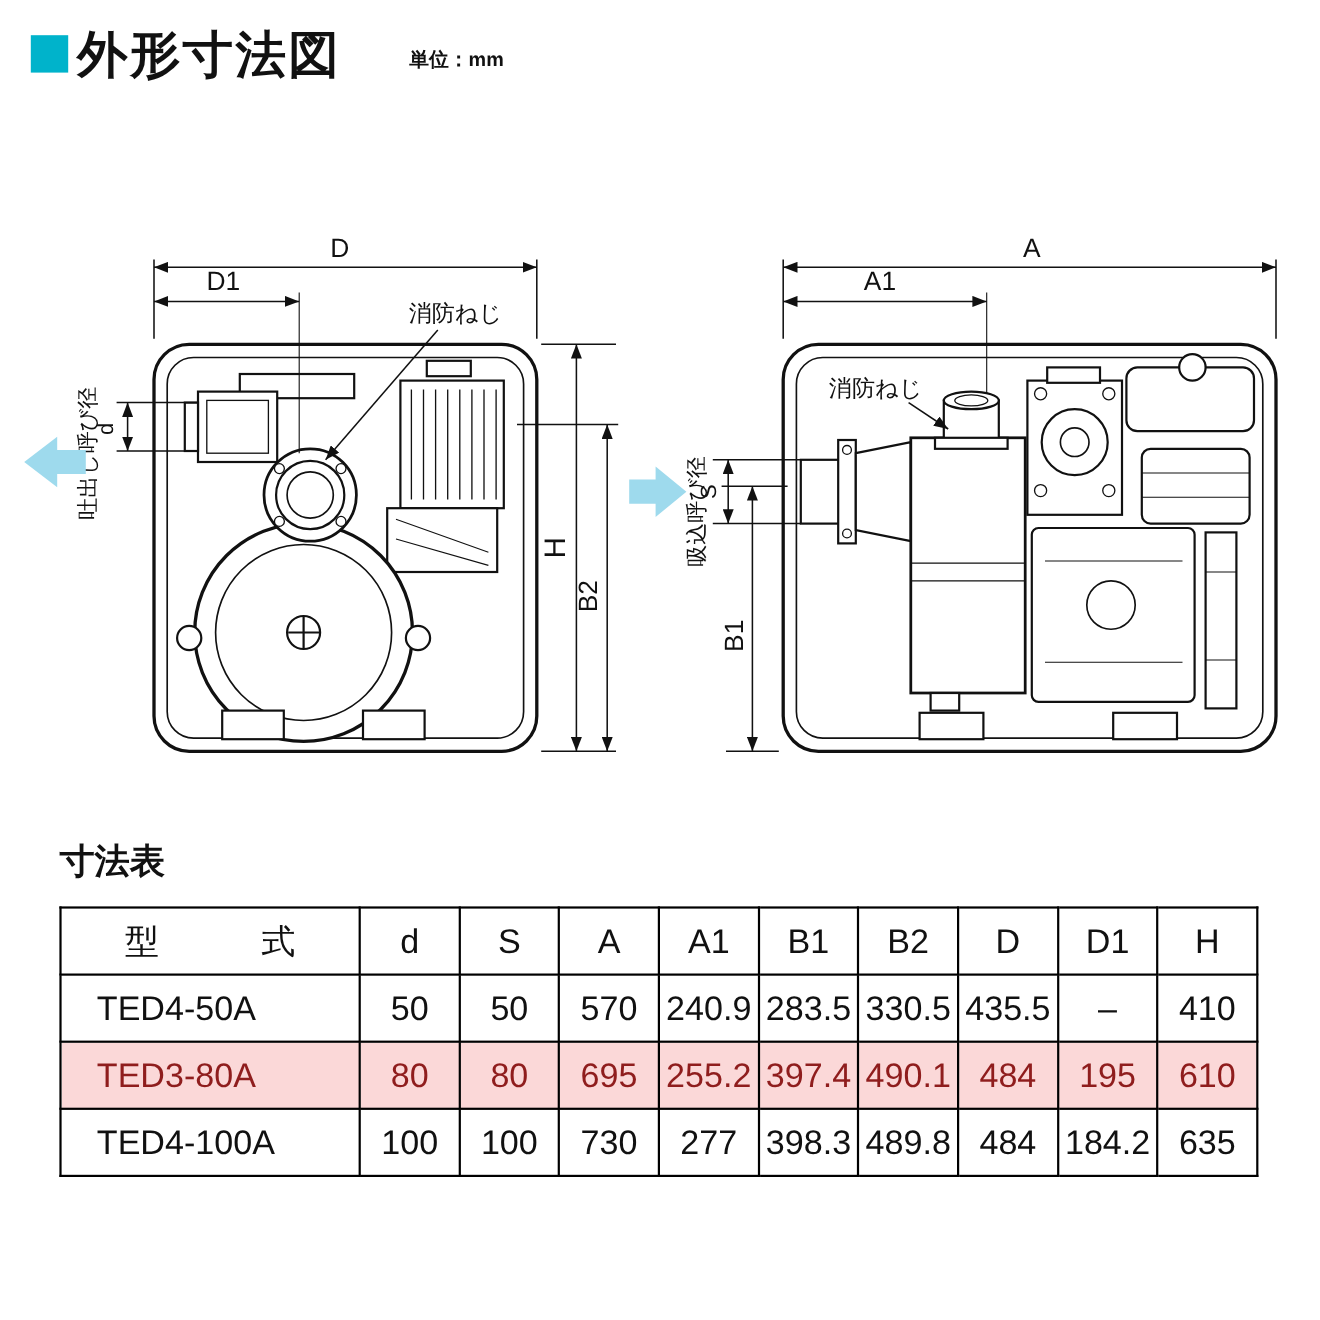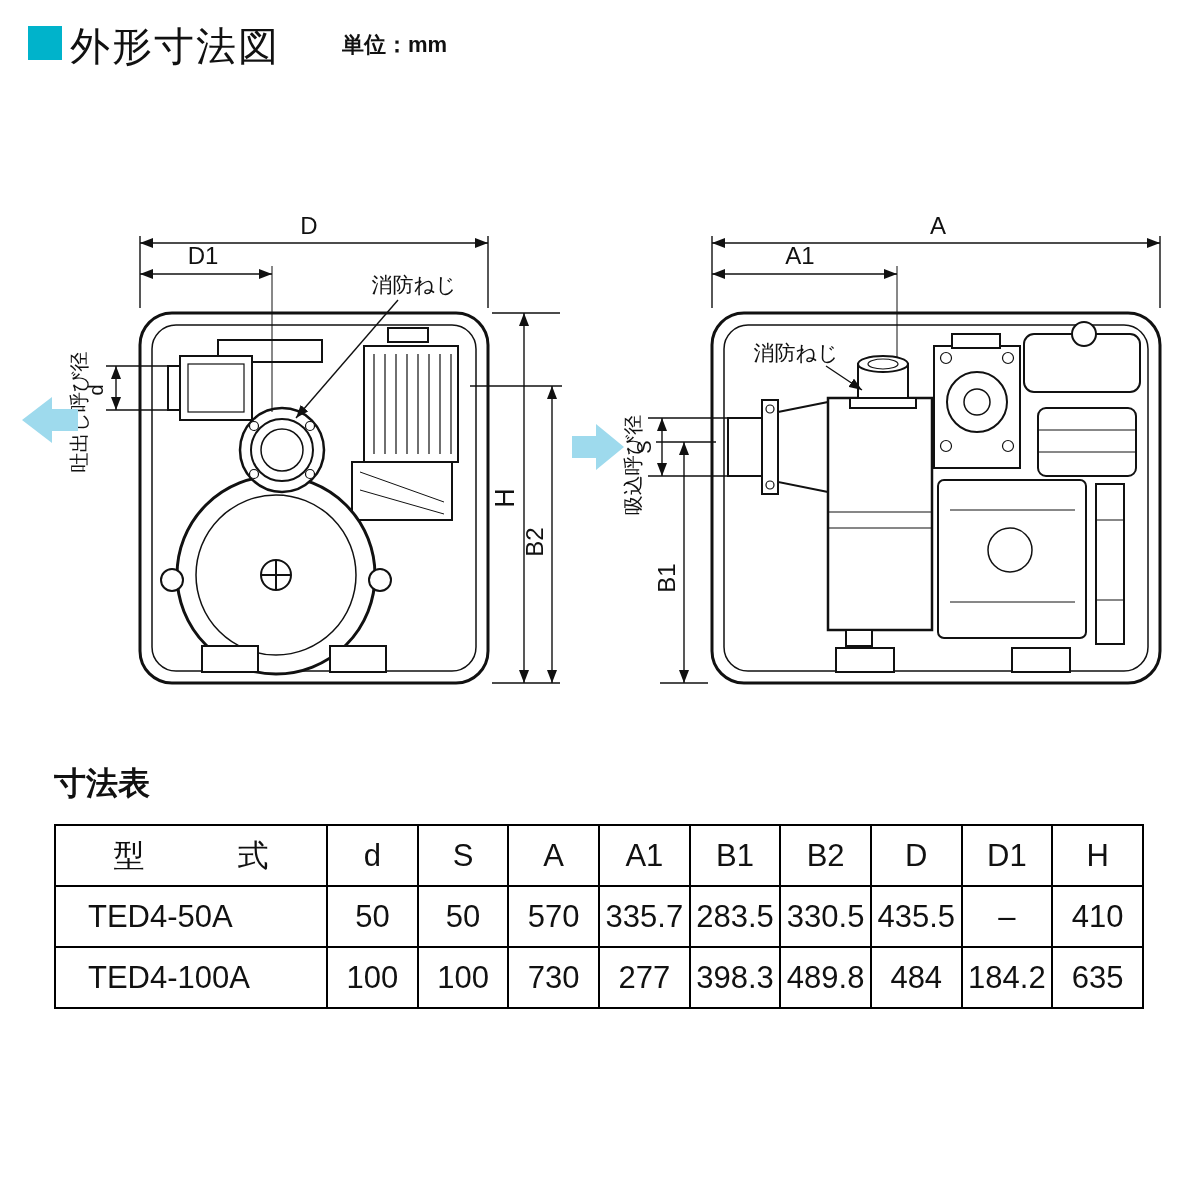--- a/index.html
+++ b/index.html
@@ -3,22 +3,22 @@
 <meta charset="utf-8">
 <style>
   html,body{margin:0;padding:0;}
   body{
     width:1200px;height:1200px;position:relative;background:#fff;
     font-family:"Liberation Sans", sans-serif;color:#111;overflow:hidden;
   }
   
   .header{position:absolute;top:26px;left:28px;display:flex;align-items:flex-end;}
   .accent{width:34px;height:34px;background:#00b3cb;margin-right:8px;margin-bottom:6px;}
-  .page-title{font-size:40px;font-weight:normal;margin:0;line-height:1.0;letter-spacing:2px;}
-  .unit{font-size:22px;font-weight:bold;margin-left:62px;margin-bottom:6px;}
+  .page-title{font-size:46px;font-weight:bold;margin:0;line-height:1.0;letter-spacing:2px;}
+  .unit{font-size:18px;font-weight:bold;margin-left:62px;margin-bottom:6px;}
   
   .diagram{position:absolute;top:150px;left:0;}
   svg text{font-family:"Liberation Sans", sans-serif;fill:#111;stroke:none;}
   .dim-label{font-size:24px;}
   .dim-label-lg{font-size:27px;}
   .callout{font-size:21px;}
   .vlabel{font-size:20px;}
   .dim-small{font-size:20px;}
   
   .table-section{position:absolute;top:762px;left:54px;width:1090px;}
@@ -193,26 +193,38 @@
         <th>D1</th>
         <th>H</th>
       </tr>
     </thead>
     <tbody>
       <tr>
         <td>TED4-50A</td>
         <td>50</td>
         <td>50</td>
         <td>570</td>
-        <td>335.7</td>
+        <td>240.9</td>
         <td>283.5</td>
         <td>330.5</td>
         <td>435.5</td>
         <td>–</td>
         <td>410</td>
+      </tr>
+      <tr class="highlight">
+        <td>TED3-80A</td>
+        <td>80</td>
+        <td>80</td>
+        <td>695</td>
+        <td>255.2</td>
+        <td>397.4</td>
+        <td>490.1</td>
+        <td>484</td>
+        <td>195</td>
+        <td>610</td>
       </tr>
       <tr>
         <td>TED4-100A</td>
         <td>100</td>
         <td>100</td>
         <td>730</td>
         <td>277</td>
         <td>398.3</td>
         <td>489.8</td>
         <td>484</td>

